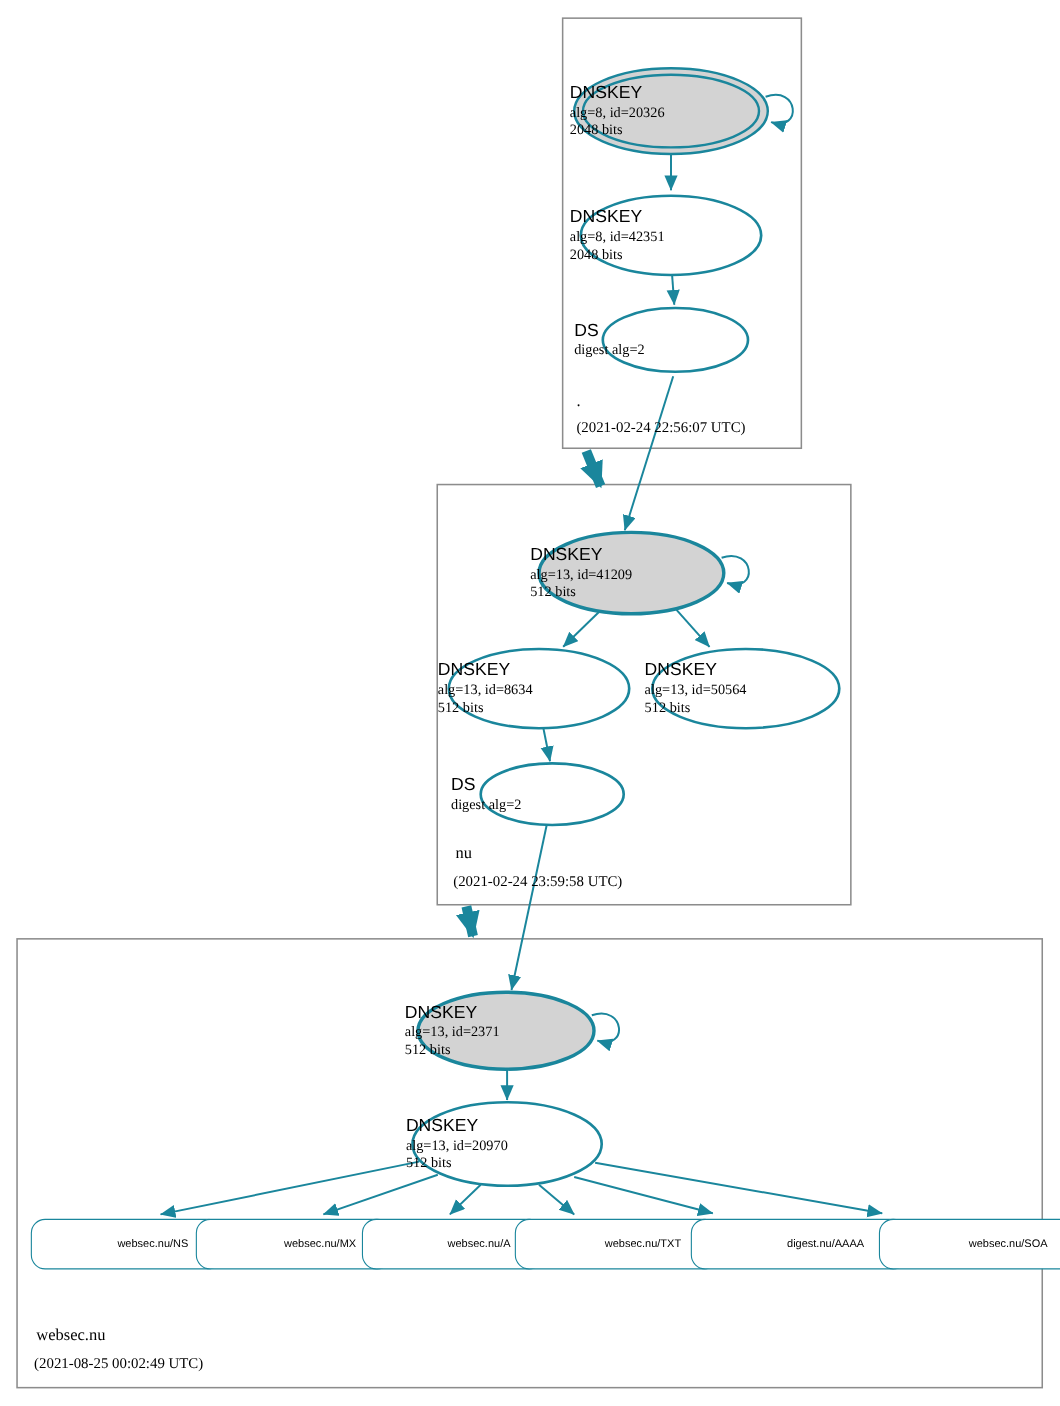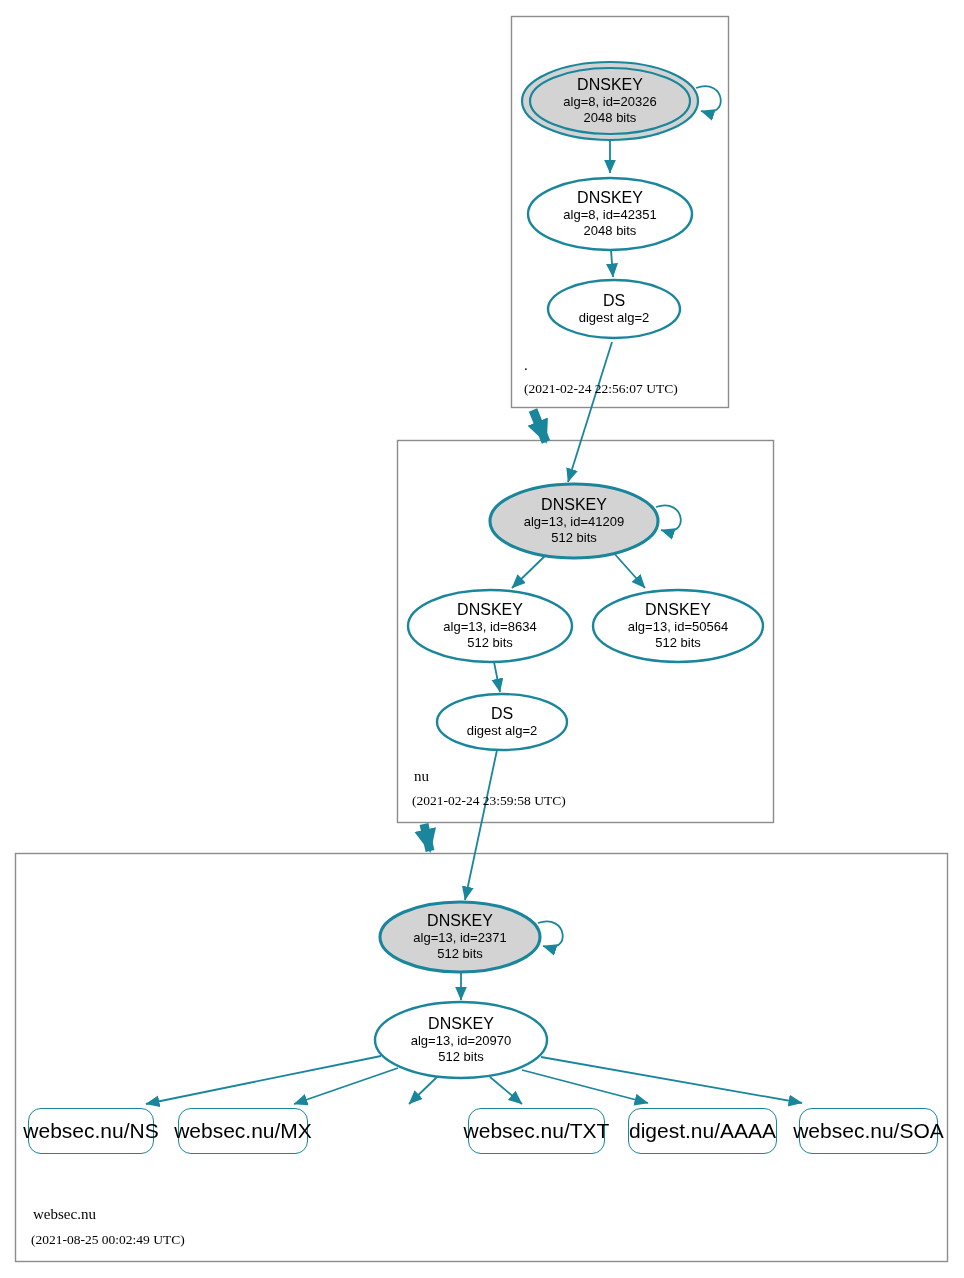--- a/index.html
+++ b/index.html
@@ -1,25 +1,25 @@
 <!DOCTYPE html>
 <html><head>
 <meta charset="utf-8">
 <style>
   :root { --teal:#1a869c; --ink:#000; }
   html,body{margin:0;padding:0;background:#fff;}
   .canvas{position:relative;width:964px;height:1278px;background:#fff;overflow:hidden;
           font-family:"Liberation Serif",serif;color:var(--ink);}
   .canvas svg{position:absolute;left:0;top:0;}
-  .nl{position:absolute;width:184px;text-align:center;pointer-events:none;}
+  .nl{position:absolute;width:184px;pointer-events:none;}
   .nl .t{font-family:"Liberation Sans",sans-serif;font-size:16px;line-height:18px;}
-  .nl .a{font-family:Liberation Sans, sans-serif;font-size:13px;line-height:16px;}
+  .nl .a{font-family:Liberation Serif, serif;font-size:13px;line-height:16px;}
   .rr{position:absolute;height:44px;border:1.7px solid var(--teal);border-radius:13px;background:#fff;
       display:flex;align-items:center;justify-content:center;
-      font-family:"Liberation Sans",sans-serif;font-size:21px;}
+      font-family:"Liberation Sans",sans-serif;font-size:10px;padding-left:48px;}
   .zname{position:absolute;font-size:15px;font-family:"Liberation Serif",serif;}
   .zts{position:absolute;font-size:13.5px;font-family:Liberation Serif, serif;}
 </style>
 </head>
 <body>
 
 <div class="canvas">
 
   <svg width="964" height="1278" viewBox="0 0 964 1278">
     <defs>
@@ -125,20 +125,23 @@
     <div class="a">alg=13, id=20970</div>
     <div class="a">512 bits</div>
   </div>
 
   <div class="rr" style="left:28px;top:1108px;width:124px">
       <span>websec.nu/NS</span>
     </div>
   <div class="rr" style="left:178px;top:1108px;width:128px">
       <span>websec.nu/MX</span>
     </div>
+  <div class="rr" style="left:329px;top:1108px;width:115px">
+      <span>websec.nu/A</span>
+    </div>
   <div class="rr" style="left:468px;top:1108px;width:135px">
       <span>websec.nu/TXT</span>
     </div>
   <div class="rr" style="left:628px;top:1108px;width:147px">
       <span>digest.nu/AAAA</span>
     </div>
   <div class="rr" style="left:799px;top:1108px;width:137px">
       <span>websec.nu/SOA</span>
     </div>
 

